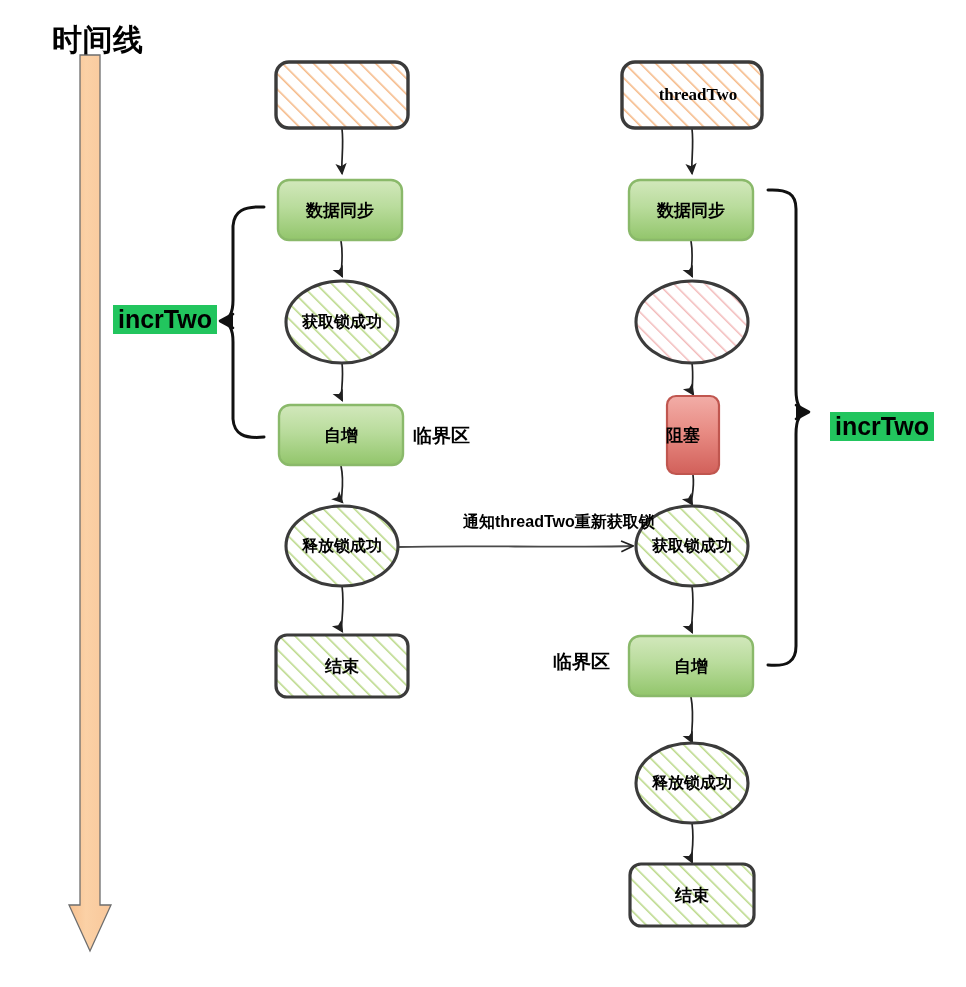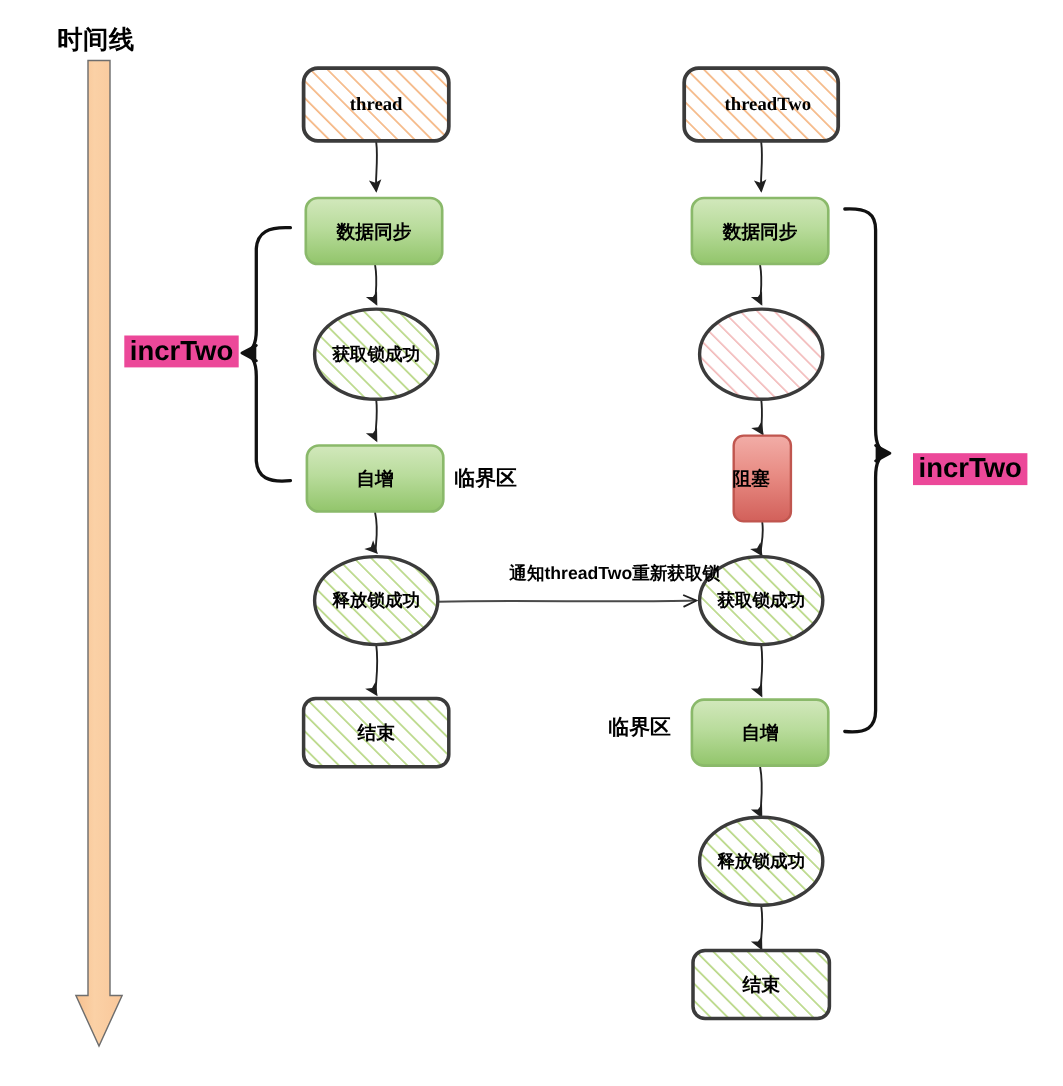--- a/index.html
+++ b/index.html
@@ -30,28 +30,28 @@
     position:absolute;
     display:flex;
     align-items:center;
     justify-content:center;
     text-align:center;
     color:#000000;
     font-weight:bold;
     white-space:nowrap;
   }
   .title-label{
-    font-size:23px;
+    font-size:30px;
     font-weight:bold;
     letter-spacing:0.5px;
   }
   .brace-label{
     font-size:25px;
     font-weight:bold;
-    background:#ec4899;
+    background:#22c55e;
     padding:2px 5px;
   }
   .crit-label{
     font-size:19px;
     font-weight:bold;
   }
   .edge-label{
     font-size:16px;
     font-weight:bold;
     margin-left:44px;
@@ -194,21 +194,20 @@
   <div class="lbl title-label" style="left:52px; top:25px;">时间线</div>
 
   <div class="lbl brace-label" style="left:113px; top:305px;">incrTwo</div>
   <div class="lbl brace-label" style="left:830px; top:412px;">incrTwo</div>
 
   <div class="lbl crit-label" style="left:413px; top:426px;">临界区</div>
   <div class="lbl crit-label" style="left:553px; top:652px;">临界区</div>
 
   <div class="lbl edge-label" style="left:419px; top:514px;">通知threadTwo重新获取锁</div>
 
-  <div class="node-label mono-label" style="left:276px; top:62px; width:132px; height:66px;">thread</div>
   <div class="node-label" style="left:278px; top:180px; width:124px; height:60px; font-size:17px;">数据同步</div>
   <div class="node-label" style="left:286px; top:282px; width:112px; height:80px; font-size:16px;">获取锁成功</div>
   <div class="node-label" style="left:279px; top:405px; width:124px; height:60px; font-size:17px;">自增</div>
   <div class="node-label" style="left:286px; top:506px; width:112px; height:80px; font-size:16px;">释放锁成功</div>
   <div class="node-label" style="left:276px; top:635px; width:132px; height:62px; font-size:17px;">结束</div>
 
   <div class="node-label mono-label" style="left:622px; top:62px; width:152px; height:66px;">threadTwo</div>
   <div class="node-label" style="left:629px; top:180px; width:124px; height:60px; font-size:17px;">数据同步</div>
   <div class="node-label" style="left:667px; top:396px; width:32px; height:78px; font-size:17px;">阻塞</div>
   <div class="node-label" style="left:636px; top:506px; width:112px; height:80px; font-size:16px;">获取锁成功</div>

